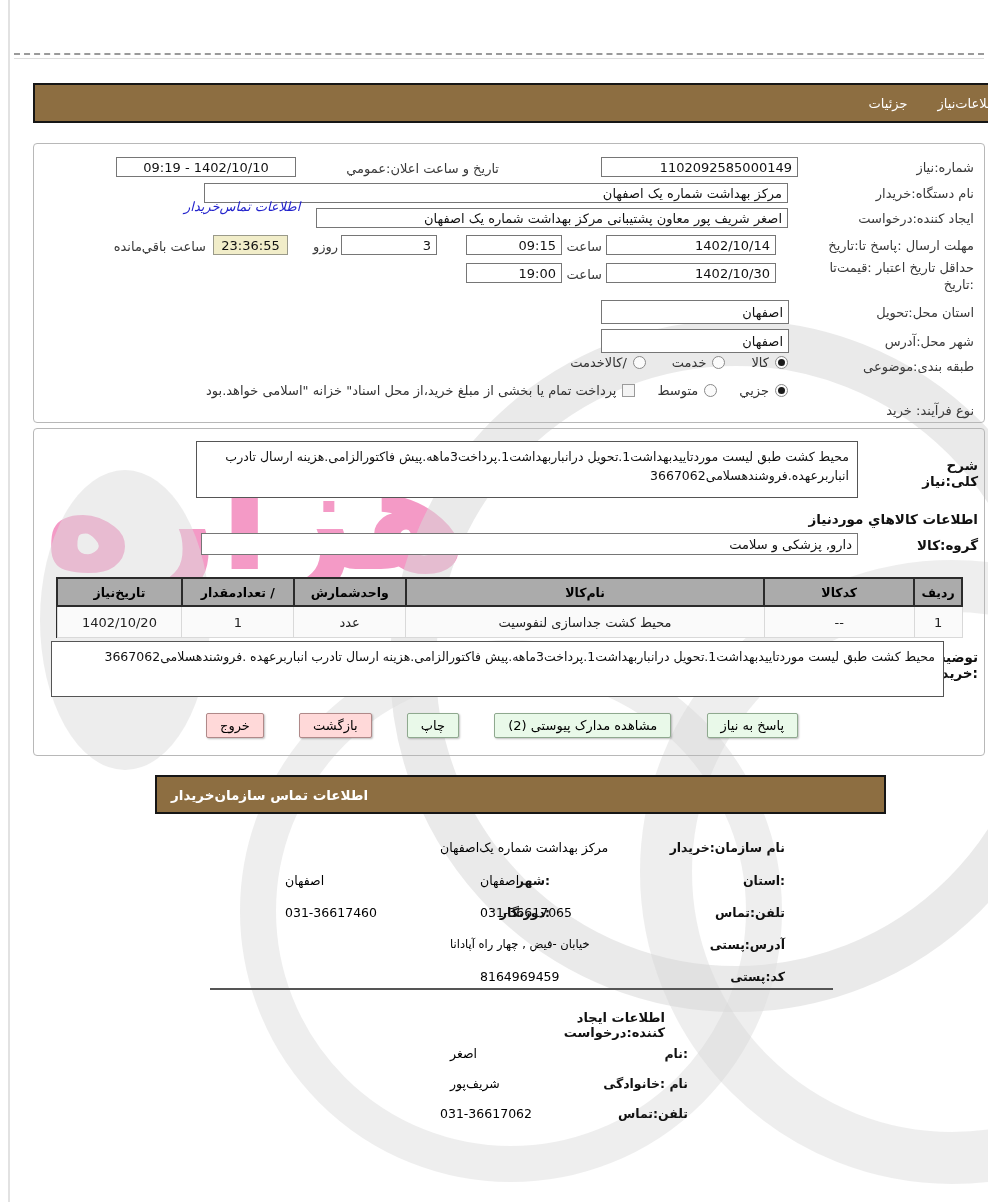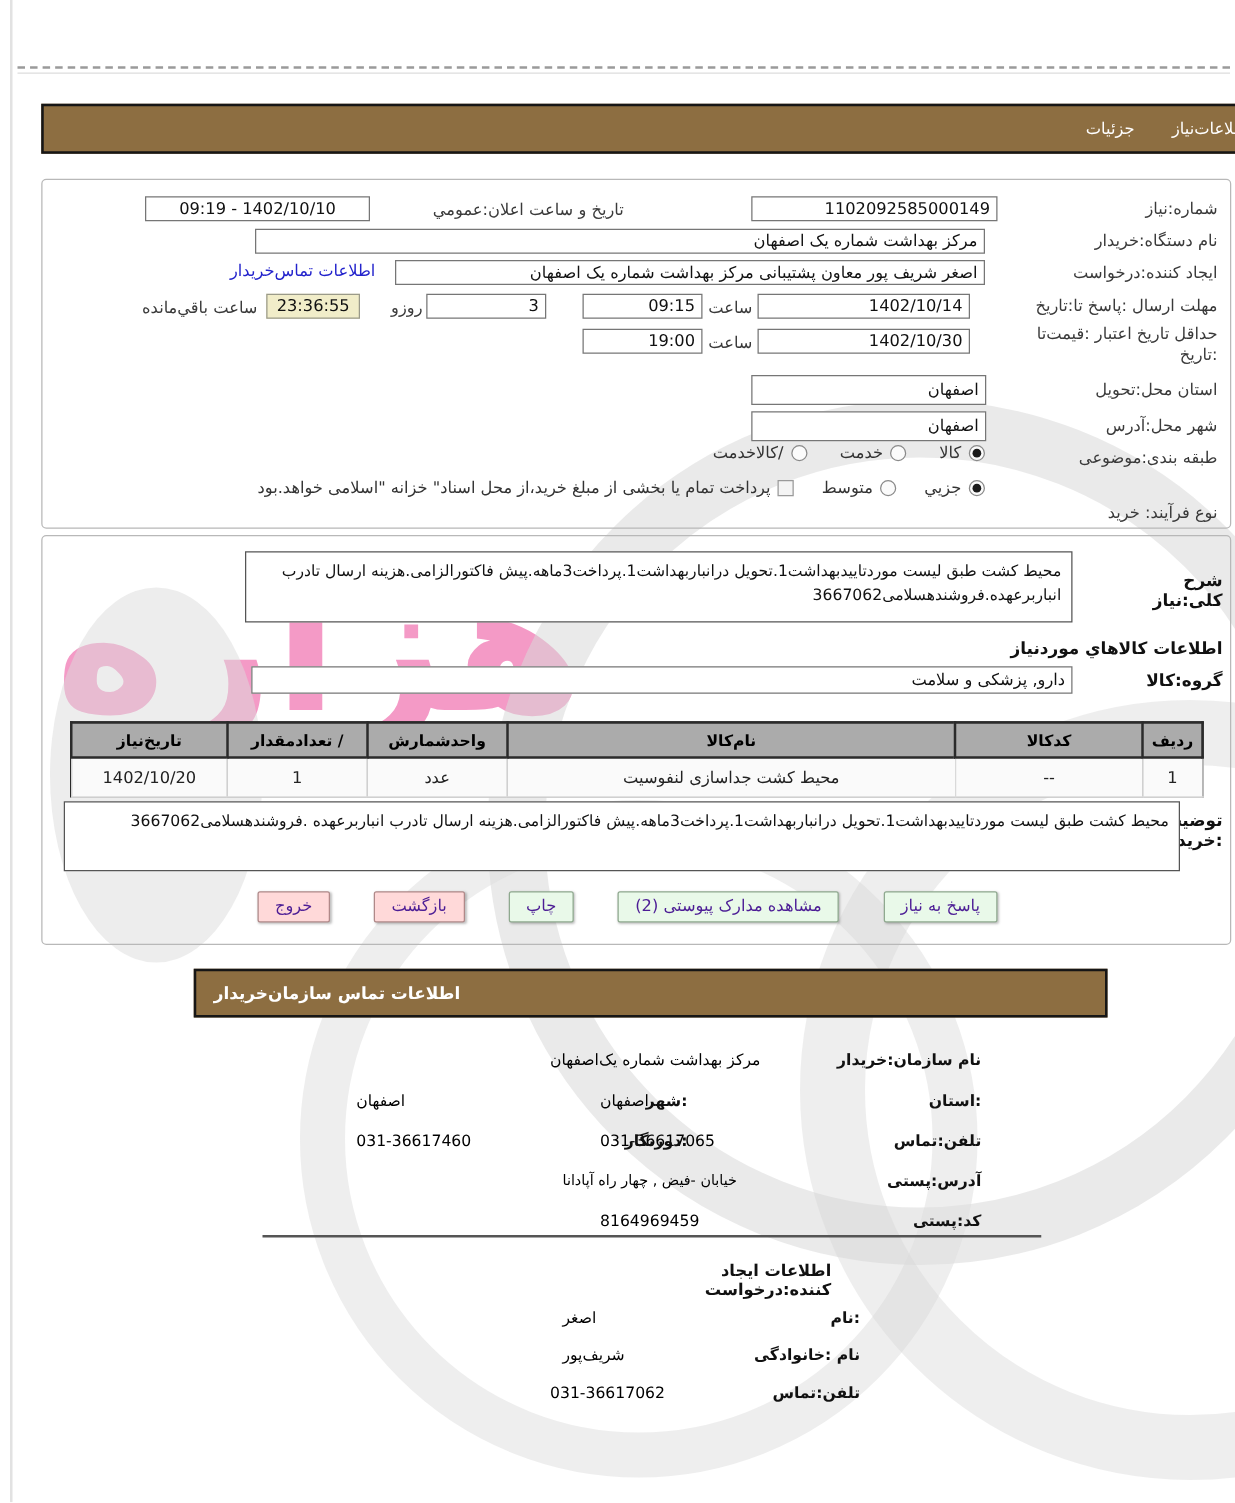--- a/index.html
+++ b/index.html
@@ -43,21 +43,21 @@
   .blabel{position:absolute;right:6px;direction:rtl;font-weight:bold;color:#111;font-size:13.5px;text-align:right;}
   .bigbox{position:absolute;border:1px solid #555;background:#fff;direction:rtl;font-size:12.5px;color:#111;
           padding:5px 8px;box-sizing:border-box;line-height:19px;text-align:right;overflow:hidden;}
   
   .items{position:absolute;left:22px;top:148px;width:907px;border-collapse:collapse;direction:rtl;background:#2b2b2b;z-index:2;}
   .items th{background:#ababab;color:#000;font-weight:bold;font-size:12.5px;height:26px;border:2px solid #2b2b2b;padding:0 4px;}
   .items td{background:#fafafa;color:#222;font-size:13px;height:30px;text-align:center;border:1px solid #d9d9d9;padding:0 4px;}
   
   .btnrow{position:absolute;left:172px;top:284px;width:592px;display:flex;direction:rtl;justify-content:space-between;align-items:center;}
   .btn{height:25px;border:1px solid #8b8b8b;border-radius:2px;font-family:"DejaVu Sans",sans-serif;
-       font-size:13px;color:#4c1d95;padding:0 13px;cursor:pointer;box-shadow:1px 1px 2px rgba(0,0,0,.25);}
+       font-size:13px;color:#000000;padding:0 13px;cursor:pointer;box-shadow:1px 1px 2px rgba(0,0,0,.25);}
   .btn.green{background:#e9f9e9;border-color:#8fa98f;}
   .btn.pink{background:#ffd9d9;border-color:#b08989;}
   
   .secbar{position:absolute;left:155px;top:775px;width:699px;height:35px;background:#8d6e41;border:2px solid #161616;
           z-index:2;display:flex;align-items:center;justify-content:flex-end;padding:0 14px;color:#fff;font-weight:bold;font-size:13.5px;direction:rtl;}
   .clabel{position:absolute;font-weight:bold;font-size:12.5px;color:#111;direction:rtl;text-align:right;z-index:2;}
   .cval{position:absolute;font-size:12.5px;color:#000000;direction:rtl;text-align:left;z-index:2;}
   .num{direction:ltr;unicode-bidi:embed;}
   .sep-hr{position:absolute;left:210px;top:988px;width:623px;border-top:2px solid #555;z-index:2;}
 </style>
@@ -94,21 +94,21 @@
 
     <div class="flabel" style="top:41px;">نام دستگاه:خریدار</div>
     <div class="fbox" style="left:170px;top:39px;width:584px;">
         <span>مرکز بهداشت شماره یک اصفهان</span>
       </div>
 
     <div class="flabel" style="top:66px;">ایجاد کننده:درخواست</div>
     <div class="fbox" style="left:282px;top:64px;width:472px;">
         <span>اصغر شریف پور معاون پشتیبانی مرکز بهداشت شماره یک اصفهان</span>
       </div>
-    <a class="flink" style="left:150px;top:66px;">اطلاعات تماس‌خریدار</a>
+    <a class="flink" style="left:150px;top:55px;font-style:italic;">اطلاعات تماس‌خریدار</a>
 
     <div class="flabel" style="top:93px;">مهلت ارسال :پاسخ تا:تاریخ</div>
     <div class="fbox" style="left:572px;top:91px;width:170px;">
         <span class="num">1402/10/14</span>
       </div>
     <div class="fmid" style="left:538px;top:93px;width:30px;">ساعت</div>
     <div class="fbox" style="left:432px;top:91px;width:96px;">
         <span class="num">09:15</span>
       </div>
     <div class="fbox" style="left:307px;top:91px;width:96px;">

